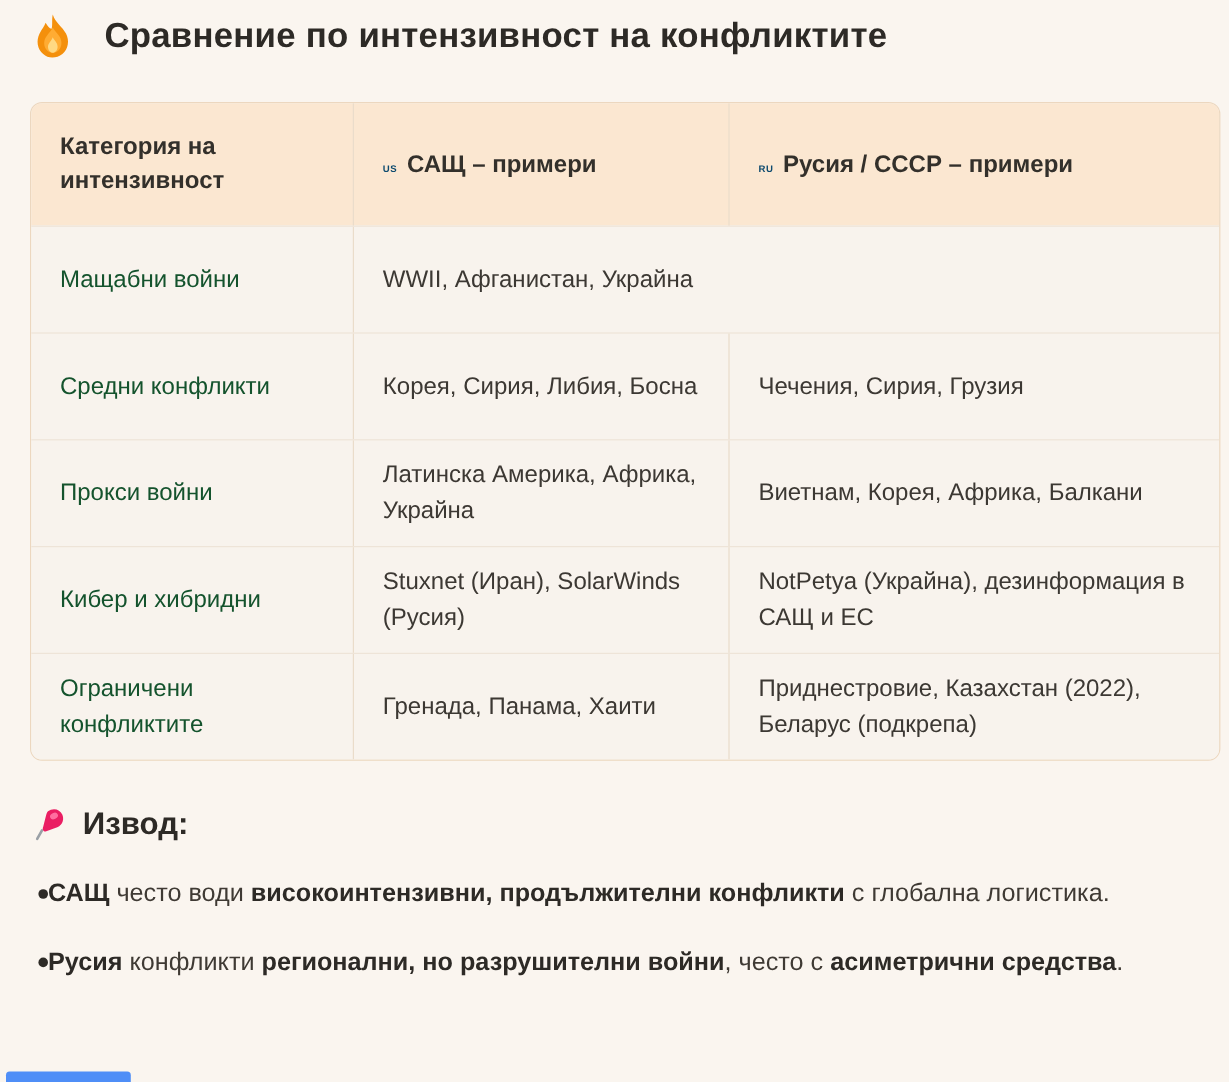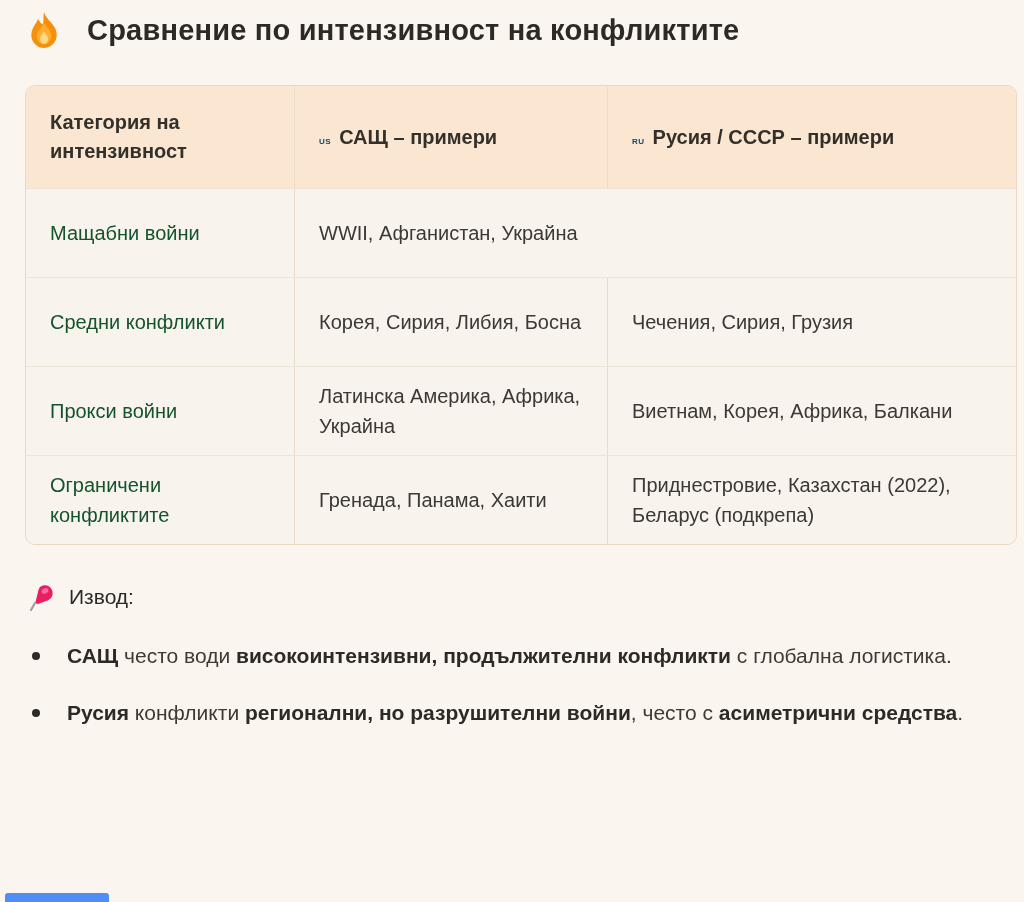--- a/index.html
+++ b/index.html
@@ -70,29 +70,28 @@
   .hdr-inline { display: inline; }
   .conclusion-heading {
     display: flex;
     align-items: center;
     gap: 14px;
     margin: 36px 0 0 28px;
     height: 32px;
   }
   .conclusion-heading .pin { width: 27px; height: 29px; flex: 0 0 auto; }
   .conclusion-heading-text {
-    font-size: 21px;
-    font-weight: 400;
+    font-size: 26px;
+    font-weight: 700;
     color: #2d2a26;
   }
   .bullets { margin: 24px 0 0 32px; width: 940px; }
   .bullet {
     display: flex;
     align-items: flex-start;
-    gap: 27px;
     margin-bottom: 20px;
   }
   .bullet .dot {
     width: 8px; height: 8px;
     margin-top: 15px;
     border-radius: 50%;
     background: #2d2a26;
     flex: 0 0 auto;
   }
   .bullet-text {
@@ -149,20 +148,25 @@
     <div class="cell cat">Средни конфликти</div>
     <div class="cell">Корея, Сирия, Либия, Босна</div>
     <div class="cell">Чечения, Сирия, Грузия</div>
   </div>
   <div class="trow tbody">
     <div class="cell cat">Прокси войни</div>
     <div class="cell">Латинска Америка, Африка, Украйна</div>
     <div class="cell">Виетнам, Корея, Африка, Балкани</div>
   </div>
   <div class="trow tbody">
+    <div class="cell cat">Кибер и хибридни</div>
+    <div class="cell">Stuxnet (Иран), SolarWinds (Русия)</div>
+    <div class="cell">NotPetya (Украйна), дезинформация в САЩ и ЕС</div>
+  </div>
+  <div class="trow tbody">
     <div class="cell cat">Ограничени конфликтите</div>
     <div class="cell">Гренада, Панама, Хаити</div>
     <div class="cell">Приднестровие, Казахстан (2022), Беларус (подкрепа)</div>
   </div>
 </div>
 
 <div class="conclusion-heading">
   <svg class="pin" viewBox="0 0 27 29">
     <line x1="7" y1="20" x2="3" y2="27" stroke="#9aa0a6" stroke-width="2.2" stroke-linecap="round"></line>
     <path d="M12 4 C16 1 22 2 24 7 C26 12 23 17 18 18 L10 21 C8 21 7 19 8 17 L10 9 C10.5 7 11 5 12 4 Z" fill="#ea1e63"></path>

